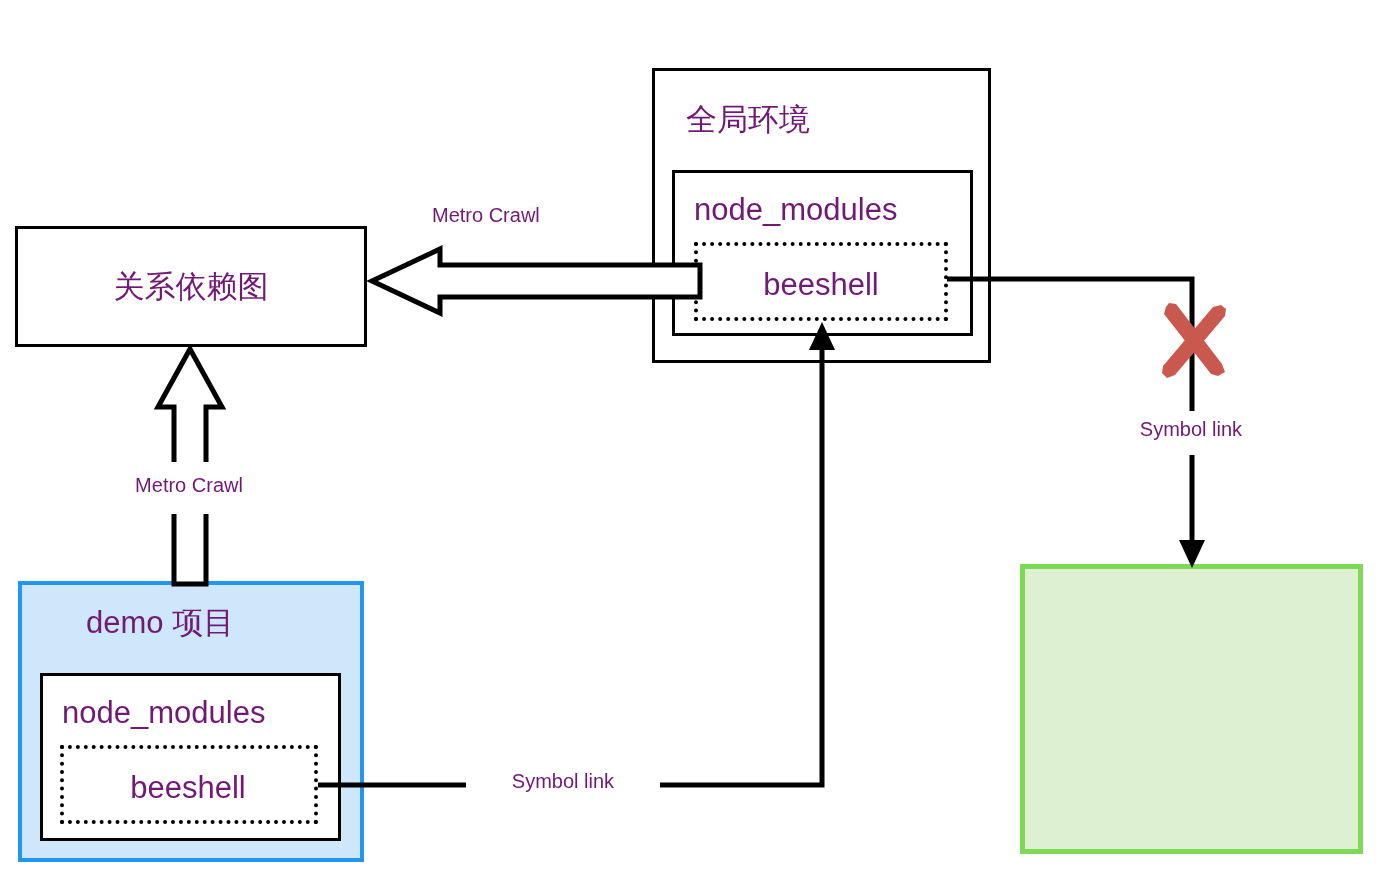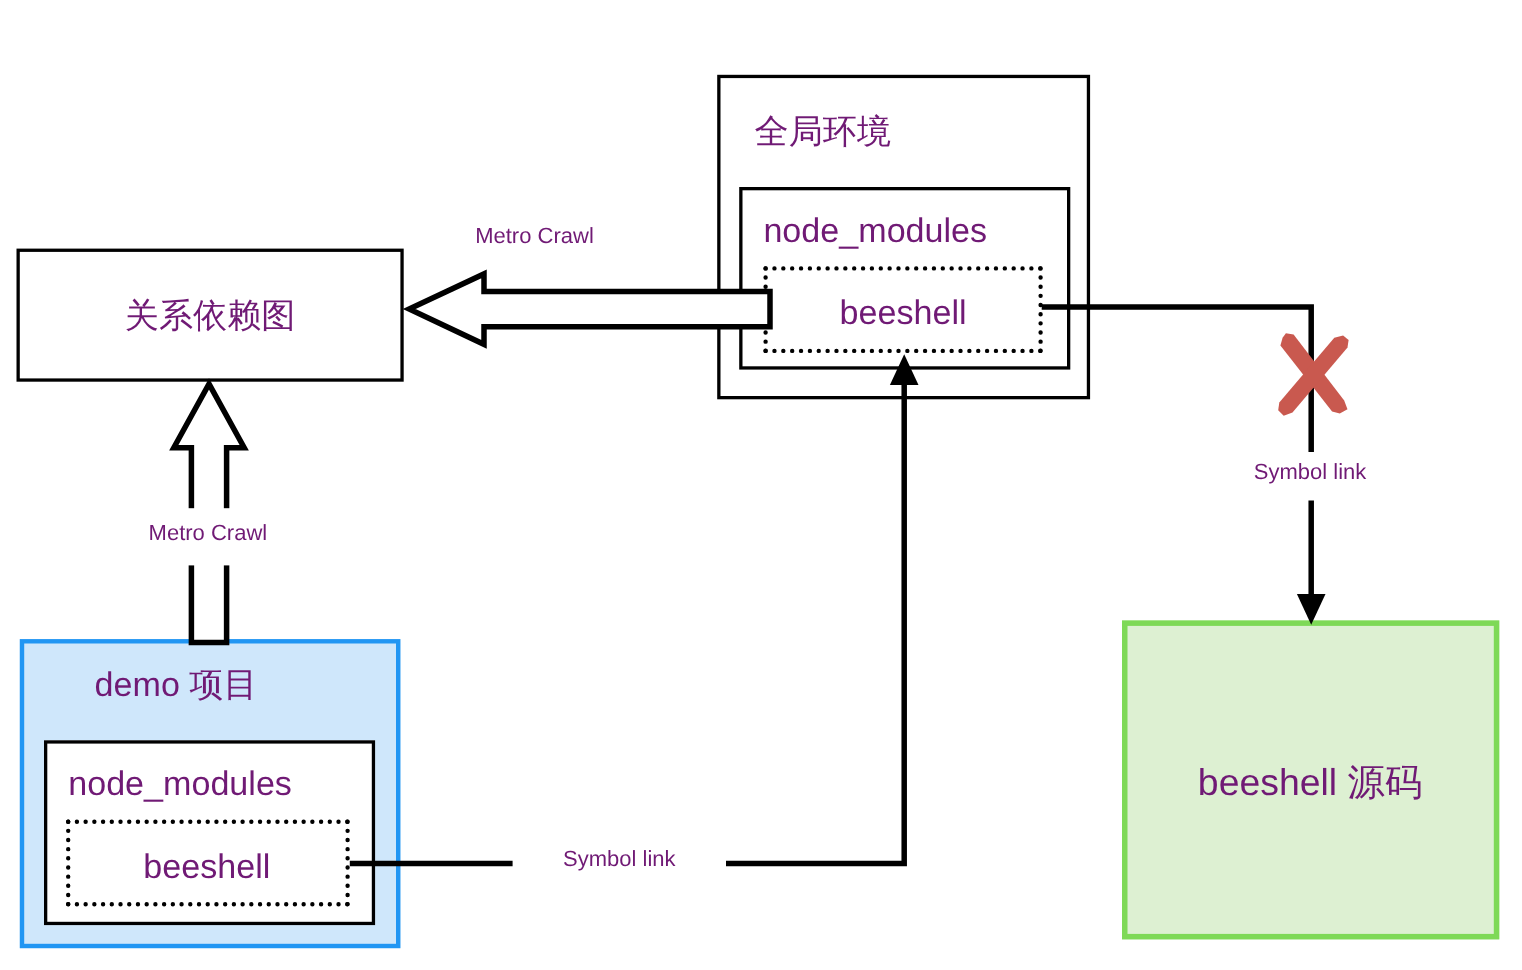--- a/index.html
+++ b/index.html
@@ -74,21 +74,20 @@
   <div class="box blue-box" style="left:18px; top:581px; width:346px; height:281px;"></div>
   <div class="label txt-31" style="left:47px; top:607px;margin-left:39px;">demo 项目</div>
 
   <div class="box solid-box white-fill" style="left:40px; top:673px; width:301px; height:168px;"></div>
   <div class="label txt-31" style="left:62px; top:697px;">node_modules</div>
 
   <div class="box dotted-box" style="left:60px; top:745px; width:258px; height:79px;"></div>
   <div class="label txt-31 lbl-center" style="left:188px; top:772px;">beeshell</div>
 
   <div class="box green-box" style="left:1020px; top:564px; width:343px; height:290px;"></div>
-  <div class="label txt-31 lbl-center" style="left:1191px; top:695px; font-size:34px;">beeshell 源码</div>
 
   <svg class="overlay" viewBox="0 0 1384 882">
 
     <polygon points="372,281 440,249 440,265 700,265 700,297 440,297 440,313" fill="#ffffff" stroke="#000000" stroke-width="5" stroke-linejoin="miter"></polygon>
 
     <polygon points="190,349 222,407 206,407 206,584 174,584 174,407 158,407" fill="#ffffff" stroke="#000000" stroke-width="5" stroke-linejoin="miter"></polygon>
 
     <rect x="150" y="462" width="96" height="52" fill="#ffffff"></rect>
 
     <path d="M 947 279 L 1192 279 L 1192 411" fill="none" stroke="#000000" stroke-width="5" stroke-linejoin="miter"></path>

